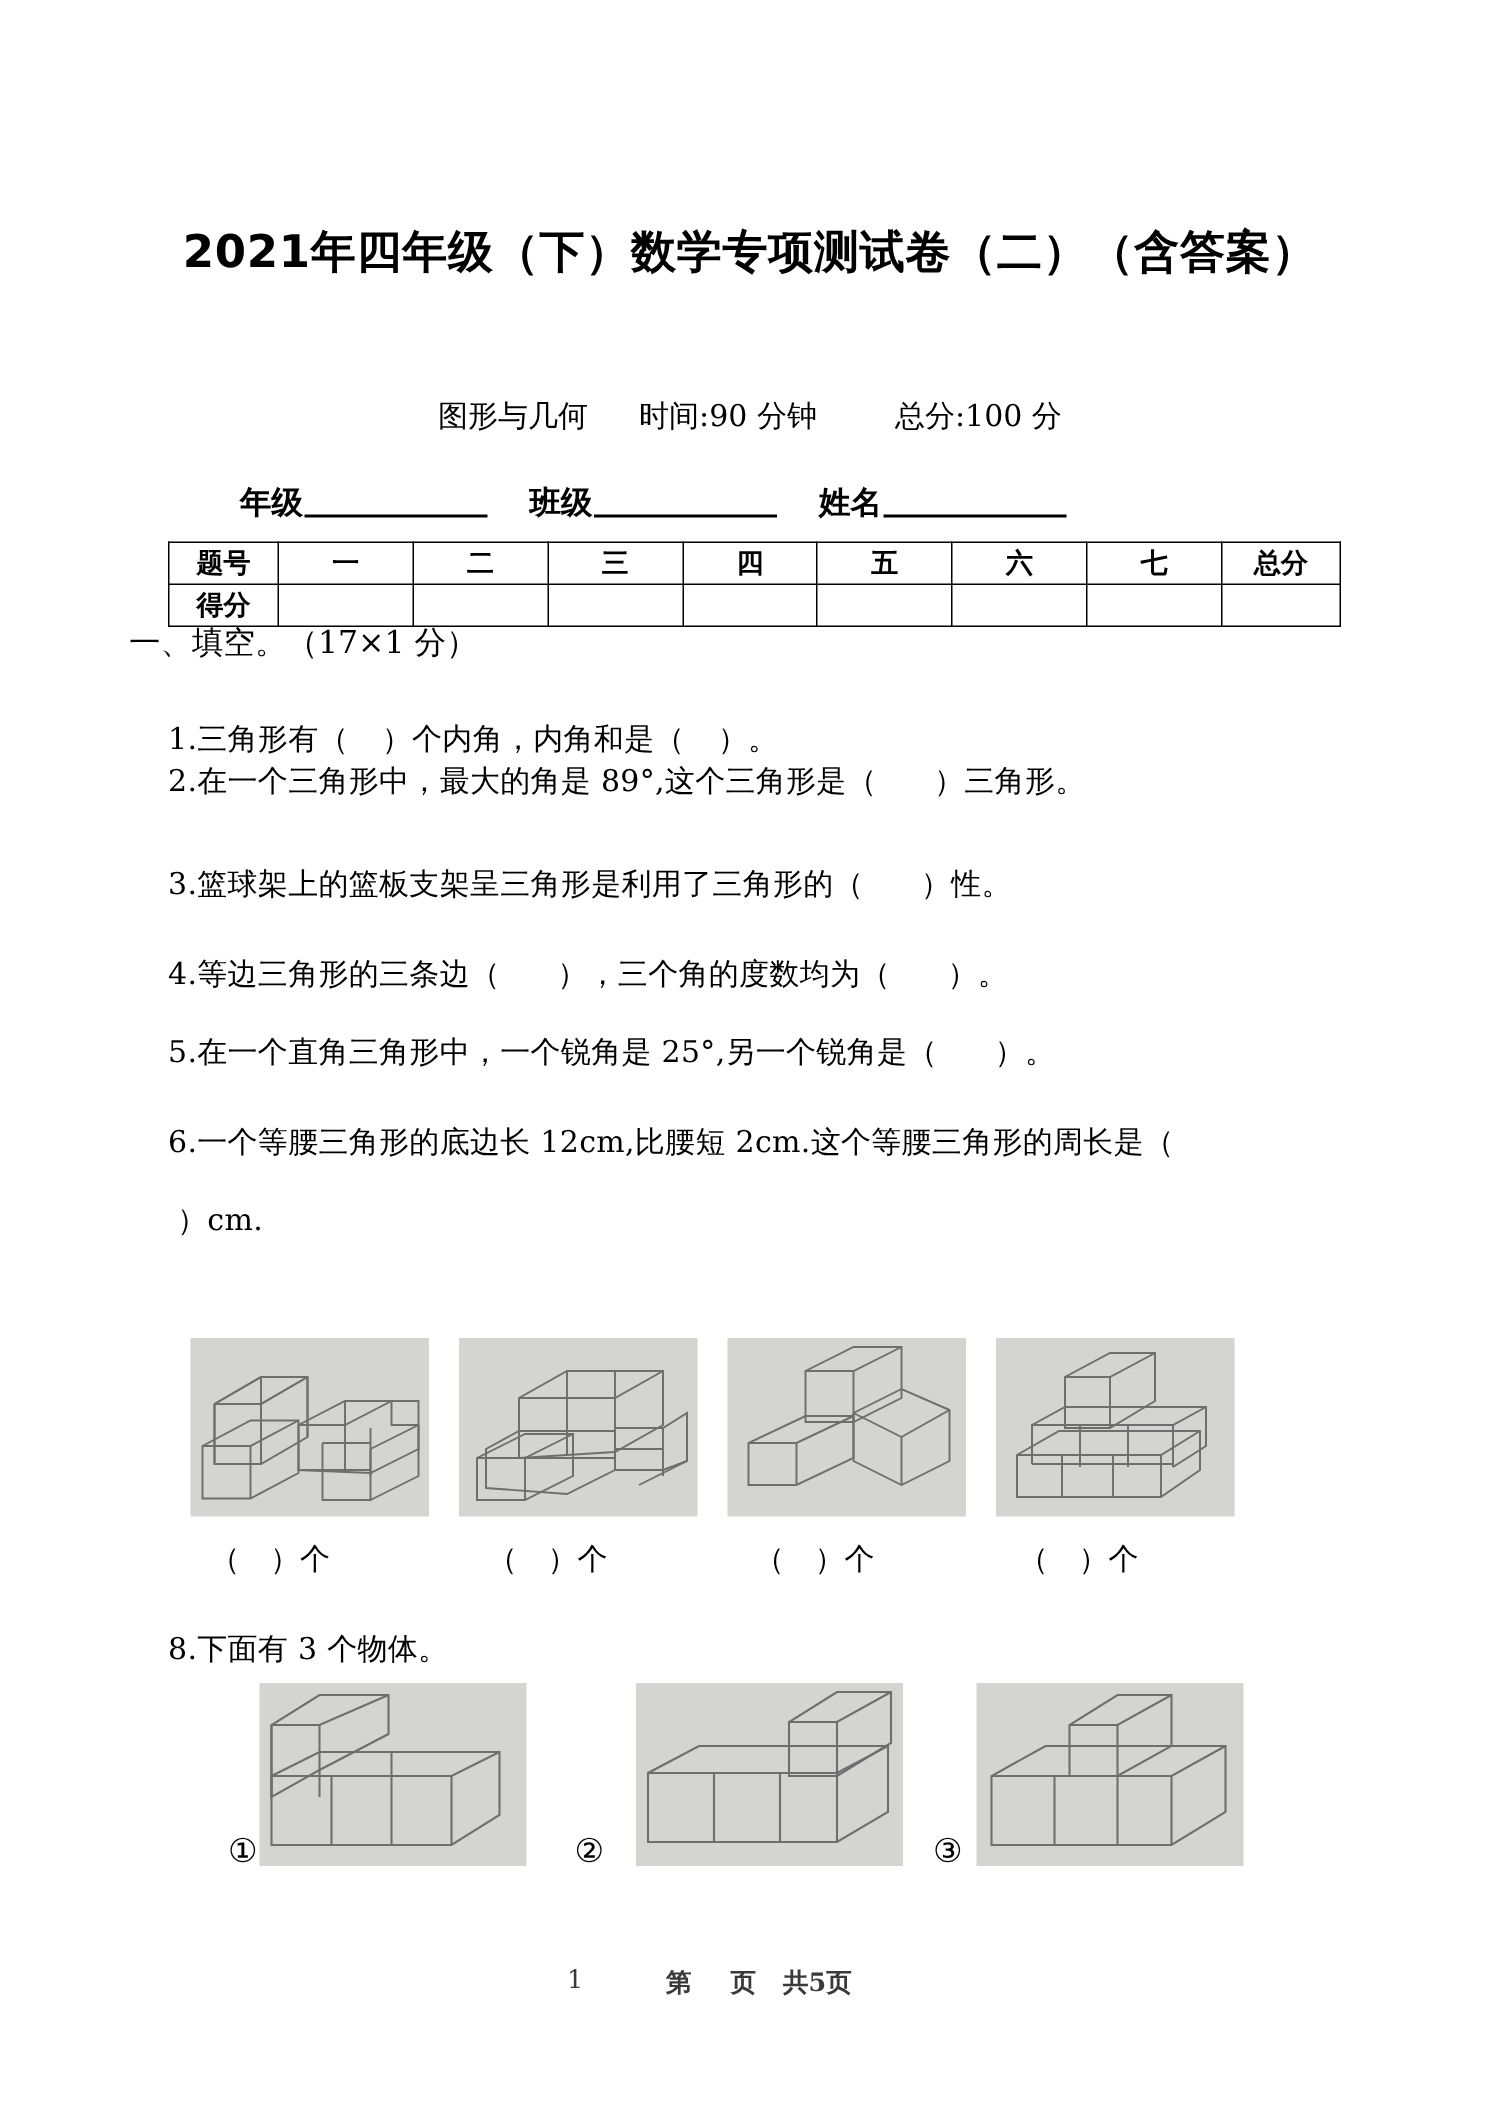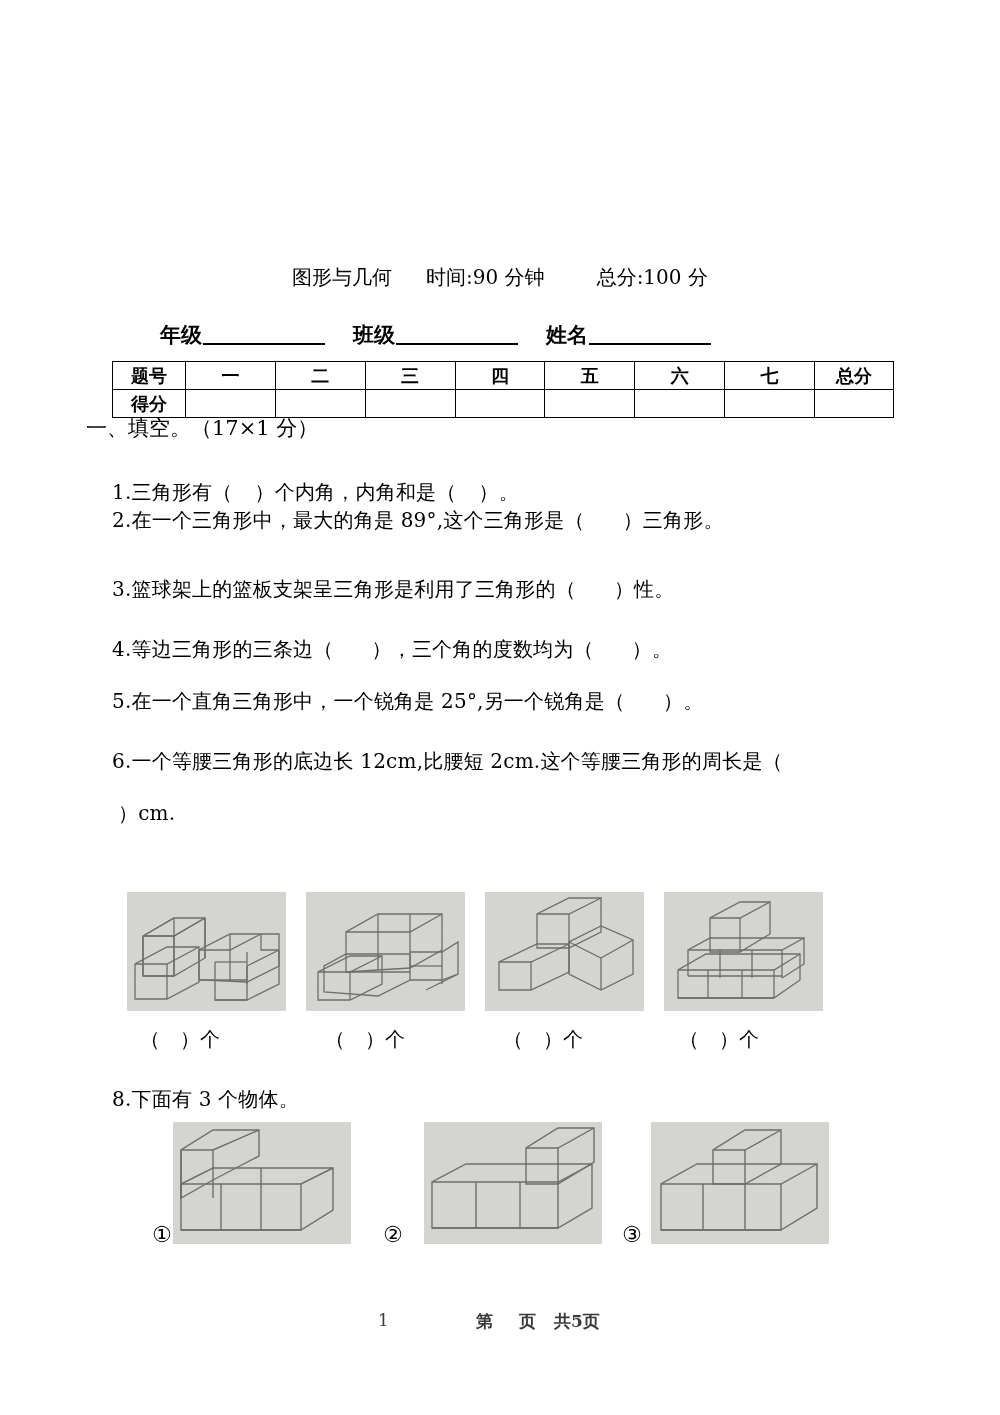--- a/index.html
+++ b/index.html
@@ -145,33 +145,34 @@
     font-size: 17px;
     color: #3a3a3a;
   }
   .footer .pg {
     position: absolute;
     left: 378px;
     top: 0;
   }
   .footer .pf {
     position: absolute;
-    left: 476px;
+    left: 444px;
     top: 0;
     font-weight: bold;
     white-space: nowrap;
   }
   .footer .pf .sp { display: inline-block; width: 26px; }
   .footer .pf .sp2 { display: inline-block; width: 18px; }
 </style>
 </head>
 <body>
 
 <div class="page">
 
+  <div class="doc-title">2021年四年级（下）数学专项测试卷（二）（含答案）</div>
 
   <div class="sub-line">
     <span>图形与几何</span><span class="gap-a"></span><span>时间:90 分钟</span><span class="gap-b"></span><span>总分:100 分</span>
   </div>
 
   <div class="fields">
     <span class="fld">年级</span><span class="rule"></span><span class="sp1"></span><span class="fld">班级</span><span class="rule"></span><span class="sp2"></span><span class="fld">姓名</span><span class="rule"></span>
   </div>
 
   <table class="score-table">

